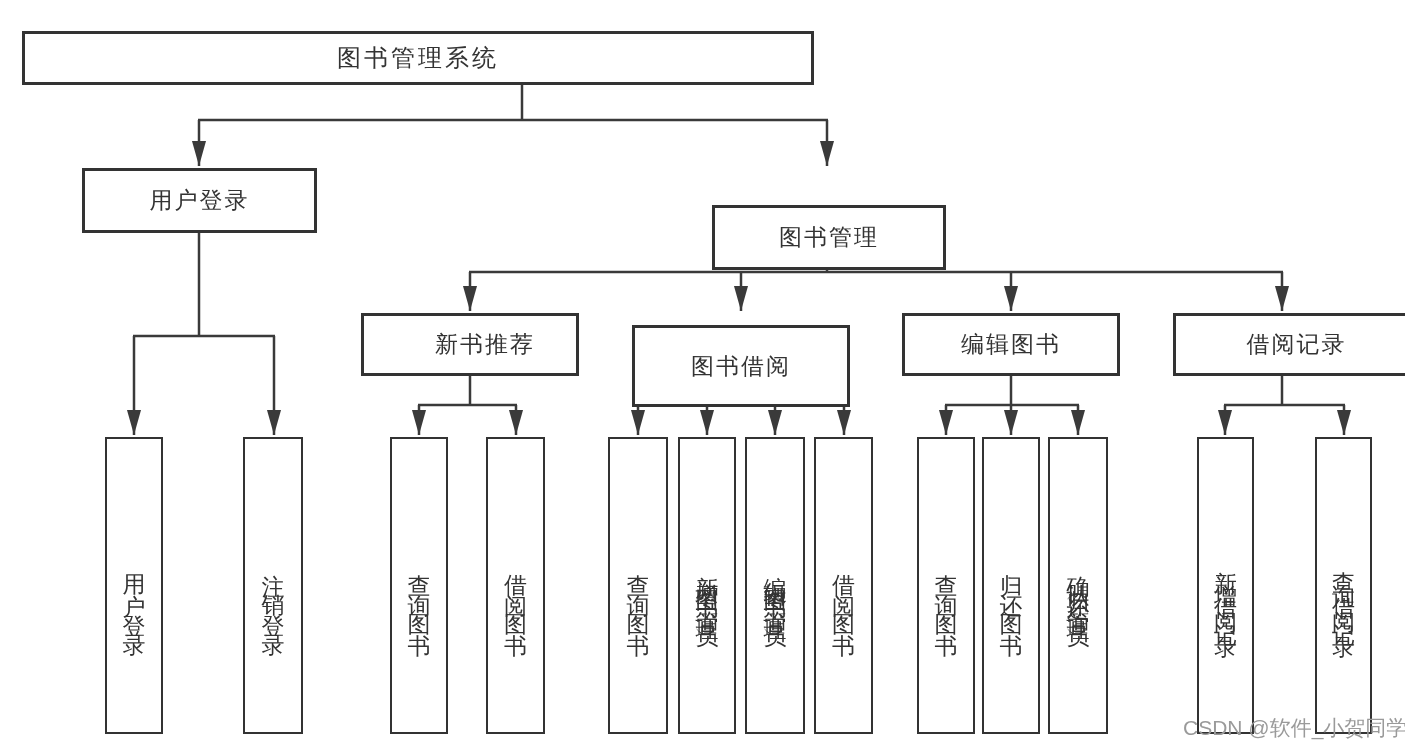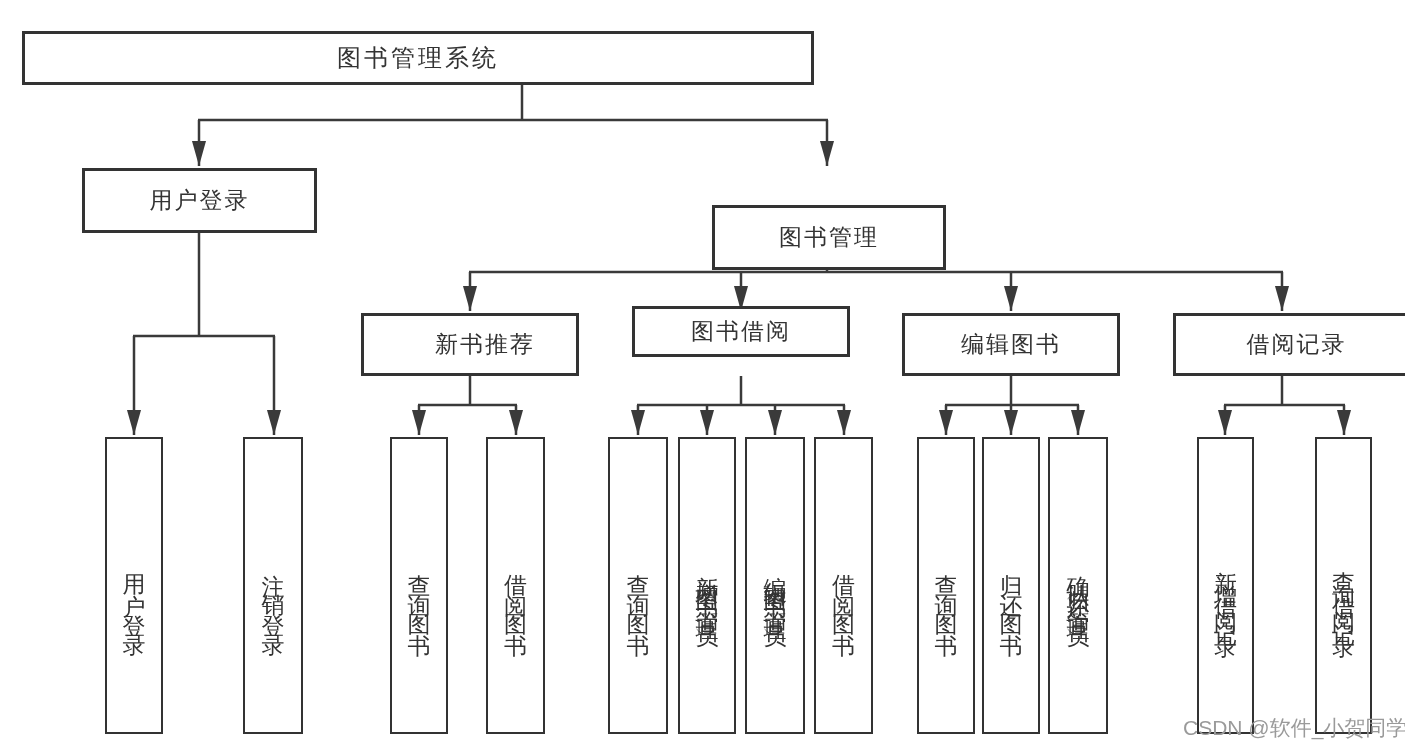--- a/index.html
+++ b/index.html
@@ -104,21 +104,21 @@
   <line x1="1225" y1="405" x2="1225" y2="435" marker-end="url(#arrow)"></line>
   <line x1="1344" y1="405" x2="1344" y2="435" marker-end="url(#arrow)"></line>
 </svg>
 
 <div class="node root-node" style="left:22px; top:31px; width:792px; height:54px;">图书管理系统</div>
 
 <div class="node h-node" style="left:82px; top:168px; width:235px; height:65px;">用户登录</div>
 <div class="node h-node" style="left:712px; top:168px; width:234px; height:65px;margin-top:37px;">图书管理</div>
 
 <div class="node h-node" style="left:361px; top:313px; width:218px; height:63px;padding-left:30px;">新书推荐</div>
-<div class="node h-node" style="left:632px; top:306px; width:218px; height:51px;">图书借阅</div>
+<div class="node h-node" style="left:632px; top:325px; width:218px; height:82px;">图书借阅</div>
 <div class="node h-node" style="left:902px; top:313px; width:218px; height:63px;">编辑图书</div>
 <div class="node h-node" style="left:1173px; top:313px; width:247px; height:63px;">借阅记录</div>
 
 <div class="node leaf" style="left:105px; top:437px; width:58px; height:297px;">
   <span class="ls4">用户登录</span>
 </div>
 <div class="node leaf" style="left:243px; top:437px; width:60px; height:297px;">
   <span class="ls4">注销登录</span>
 </div>
 

